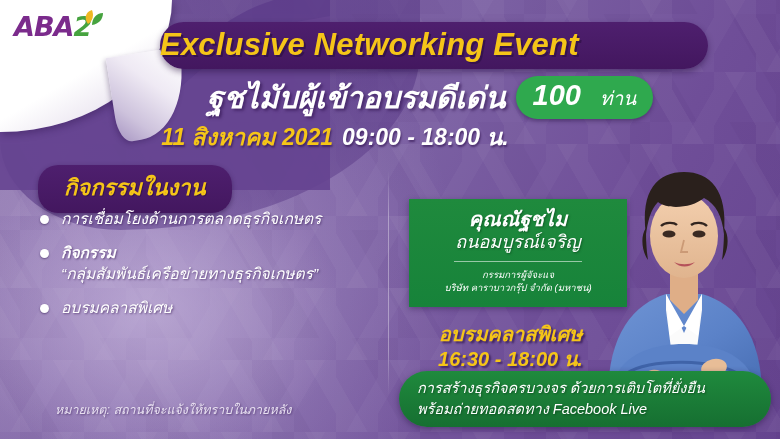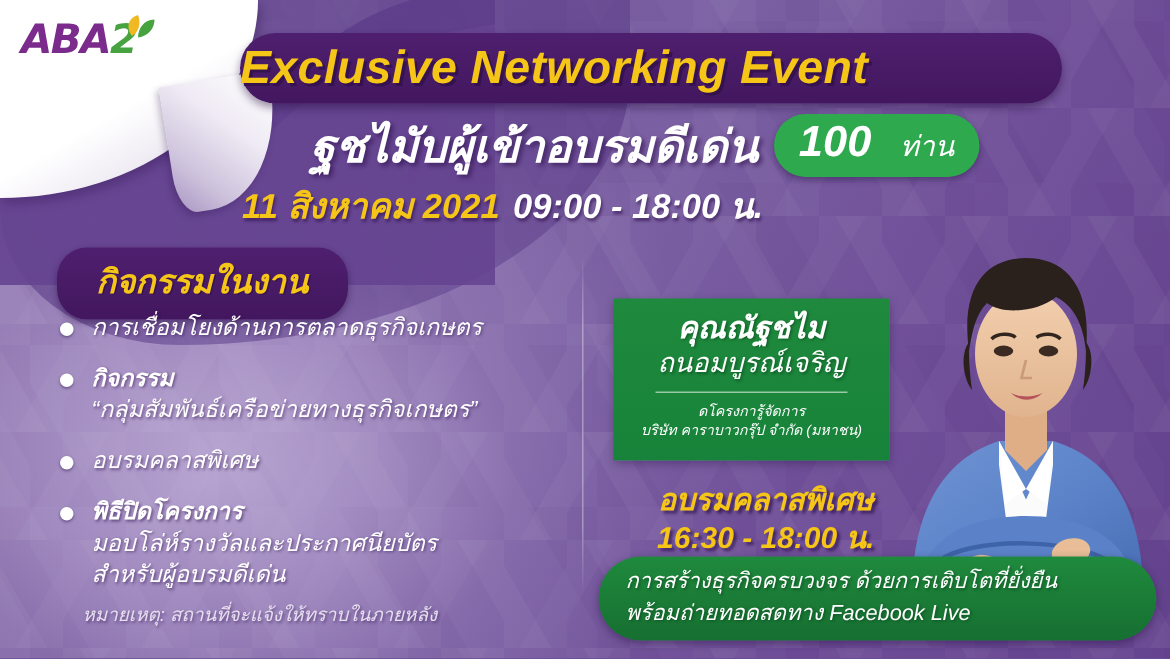--- a/index.html
+++ b/index.html
@@ -148,21 +148,21 @@
   }
 
   
   .photo{
     position:absolute;right:8px;top:128px;width:176px;height:268px;
     overflow:hidden;
   }
 
   
   .speaker-card{
-    position:absolute;left:409px;top:199px;width:184px;height:108px;
+    position:absolute;left:409px;top:199px;width:218px;height:108px;
     background:linear-gradient(180deg,#1f8a3d 0%,#17833a 100%);
     box-shadow:0 2px 6px rgba(30,10,55,.35);
   }
   .sp-name{
     text-align:center;color:#ffffff;font-weight:bold;font-style:italic;
     font-size:20px;line-height:24px;padding-top:8px;
     text-shadow:1px 1px 2px rgba(0,50,15,.5);
   }
   .sp-name2{
     text-align:center;color:#ffffff;font-style:italic;
@@ -257,24 +257,20 @@
     <div class="bullet">
       <span class="dot"></span>
       <span class="btxt"><span class="b">กิจกรรม</span><br><span>“กลุ่มสัมพันธ์เครือข่ายทางธุรกิจเกษตร”</span></span>
     </div>
 
     <div class="bullet">
       <span class="dot"></span>
       <span class="btxt"><span>อบรมคลาสพิเศษ</span></span>
     </div>
 
-    <div class="bullet">
-      <span class="dot"></span>
-      <span class="btxt"><span class="b">พิธีปิดโครงการ</span><br><span>มอบโล่ห์รางวัลและประกาศนียบัตร</span><br><span>สำหรับผู้อบรมดีเด่น</span></span>
-    </div>
 
   </div>
 
   <div class="note">หมายเหตุ: สถานที่จะแจ้งให้ทราบในภายหลัง</div>
 
   <div class="v-divider"></div>
 
   <div class="photo">
     <svg width="176" height="268" viewBox="0 0 176 268">
       <defs>
@@ -315,21 +311,21 @@
       <path d="M30,246 C50,230 122,230 146,248" stroke="#3f63a8" stroke-width="3" fill="none"></path>
       <ellipse cx="118" cy="240" rx="13" ry="9" fill="#e8bd97" transform="rotate(-12 118 240)"></ellipse>
       <ellipse cx="60" cy="250" rx="12" ry="8" fill="#e8bd97" transform="rotate(10 60 250)"></ellipse>
     </svg>
   </div>
 
   <div class="speaker-card">
     <div class="sp-name">คุณณัฐชไม</div>
     <div class="sp-name2">ถนอมบูรณ์เจริญ</div>
     <div class="sp-rule"></div>
-    <div class="sp-pos">ดโครงการู้จัดการ</div>
+    <div class="sp-pos">กรรมการผู้จัจะแจ</div>
     <div class="sp-pos">บริษัท คาราบาวกรุ๊ป จำกัด (มหาชน)</div>
   </div>
 
   <div class="special">
     <div>อบรมคลาสพิเศษ</div>
     <div>16:30 - 18:00 น.</div>
   </div>
 
   <div class="green-banner">
     <div>การสร้างธุรกิจครบวงจร ด้วยการเติบโตที่ยั่งยืน</div>

